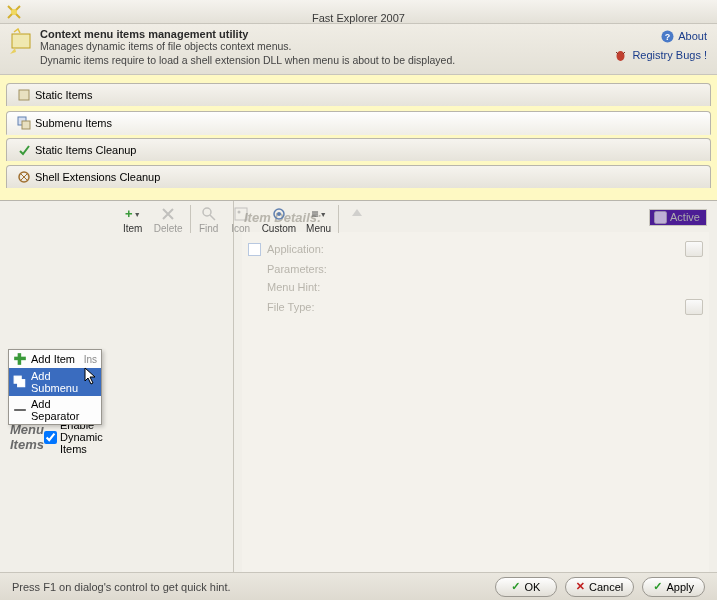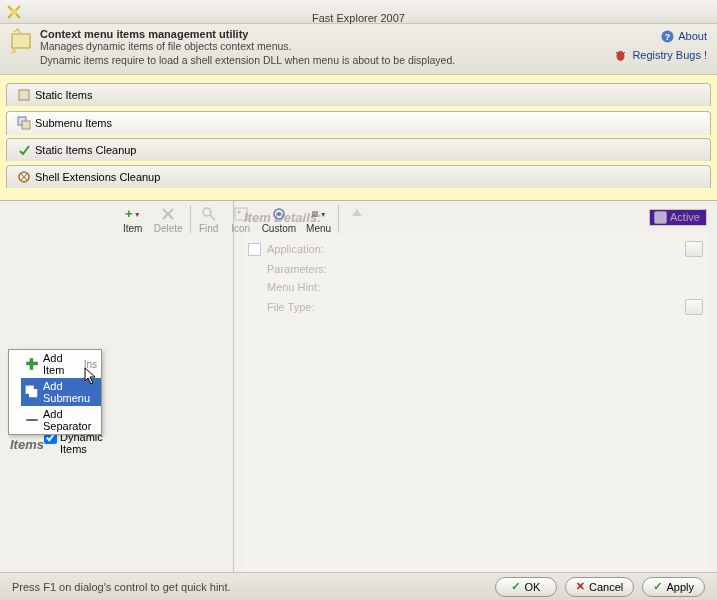--- a/index.html
+++ b/index.html
@@ -142,21 +142,20 @@
     box-shadow: 2px 2px 4px rgba(0,0,0,0.2);
     z-index: 100;
   }
   .dd-item {
     display: flex;
     align-items: center;
     padding: 2px 4px;
     font-size: 11px;
     gap: 4px;
     cursor: pointer;
-    margin-left: 12px;
   }
   .dd-item.selected {
     background: #3a6cbf;
     color: #fff;
   }
   .dd-item .shortcut { margin-left: auto; color: #888; font-size: 10px; }
   .dd-icon { width: 14px; height: 14px; display: flex; align-items: center; justify-content: center; flex-shrink: 0; }
   .cursor-pointer {
     position: absolute;
     top: 166px;

